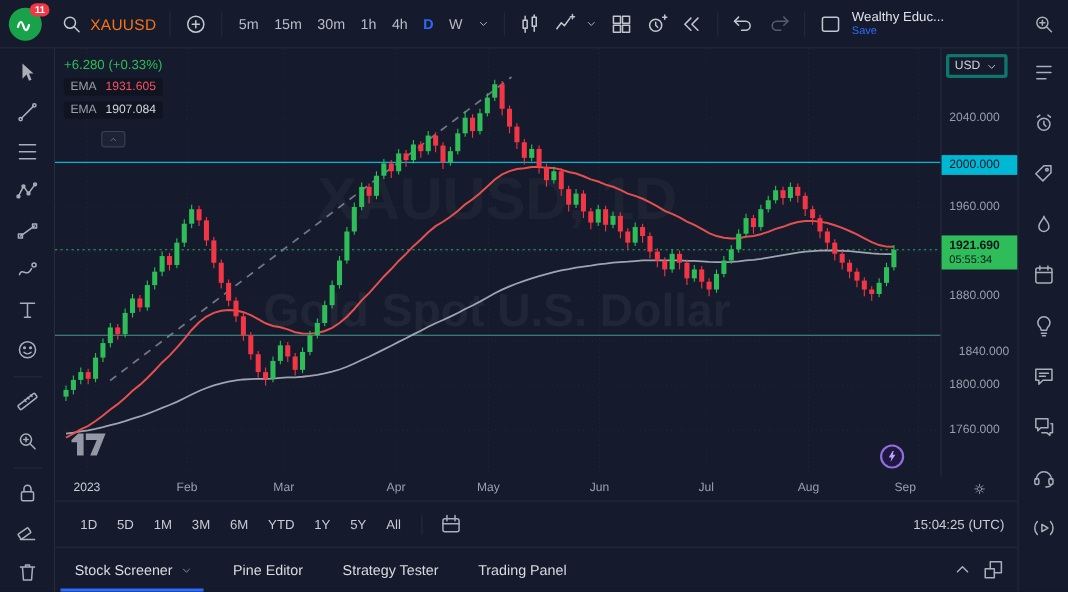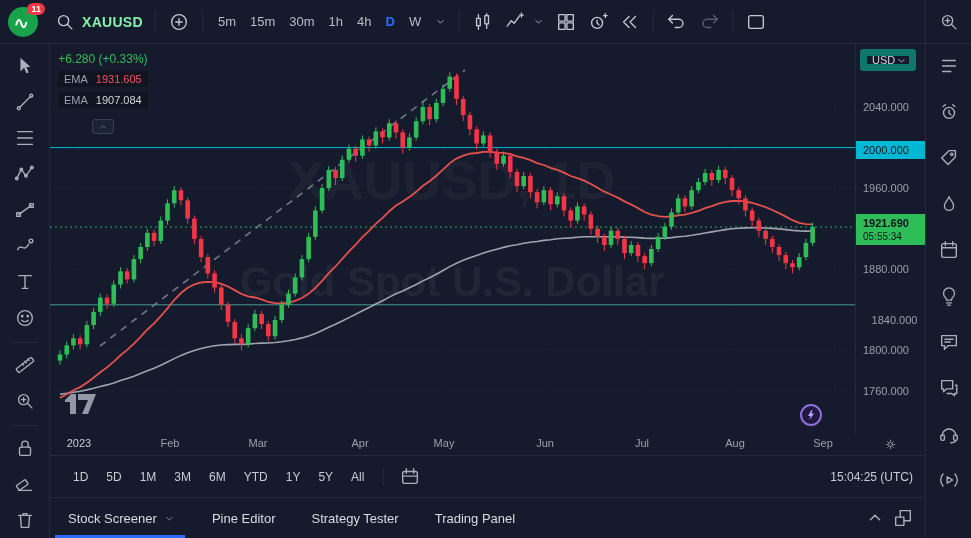--- a/index.html
+++ b/index.html
@@ -7,21 +7,21 @@
 #app{position:relative;width:971px;height:538px;background:#151b2c;color:#b2b5be;font-size:12px;overflow:hidden;user-select:none}
 button{background:none;border:none;color:inherit;font:inherit;padding:0;cursor:pointer}
 .vsep{width:1px;height:22px;background:#242b3e;margin:0 6px;flex:none}
 [data-icon] svg{display:block}
 .sm svg{width:13px;height:13px}
 
 #topbar{position:absolute;left:0;top:0;width:925px;height:44px;border-bottom:1px solid #242b3e;display:flex;align-items:center;padding:0 8px;gap:2px}
 .avatar{position:relative;width:30px;height:30px;border-radius:50%;background:#18a34a;display:flex;align-items:center;justify-content:center;flex:none;margin-right:10px;cursor:pointer}
 .badge{position:absolute;top:-4px;right:-7px;background:#f23645;color:#fff;font-size:9px;font-weight:bold;padding:1px 4px;border-radius:7px;line-height:1.2}
 .tb-btn{display:flex;align-items:center;gap:6px;padding:4px;border-radius:4px;color:#c2c6cf}
-.symbol-text{font-size:14px;font-weight:bold;color:#86efac;letter-spacing:.3px}
+.symbol-text{font-size:14px;font-weight:normal;color:#f97316;letter-spacing:.3px}
 #tf{display:flex;align-items:center}
 .tf-btn{padding:4px 7px;font-size:13px;color:#b8bcc6;border-radius:4px}
 .tf-btn.active{color:#2d6bff;font-weight:bold}
 .dim{color:#565d70}
 .layout-meta{display:flex;flex-direction:column;line-height:1.15;margin-left:2px}
 .layout-title{font-size:12px;color:#dfe2e8;cursor:pointer}
 .save{font-size:10px;color:#2d6bff;cursor:pointer;text-align:left}
 
 #lefttools{position:absolute;left:0;top:44px;bottom:0;width:50px;border-right:1px solid #242b3e;display:flex;flex-direction:column;align-items:center;padding-top:6px;gap:2px}
 .tool-btn{width:34px;height:34px;display:flex;align-items:center;justify-content:center;border-radius:4px;color:#a9aeb9;flex:none}
@@ -38,21 +38,21 @@
 .collapse{width:22px;height:15px;border:1px solid #3a4157;background:#1c2335;border-radius:3px;display:flex;align-items:center;justify-content:center;color:#8a90a0;margin-top:6px}
 .collapse svg{width:10px;height:10px}
 #flashBadge{position:absolute;left:750px;top:360px;width:22px;height:22px;border-radius:50%;border:2px solid #8f6fd8;background:#201743;display:flex;align-items:center;justify-content:center;cursor:pointer}
 #flashBadge svg{width:12px;height:12px}
 
 #timeaxis{position:absolute;left:50px;top:433px;width:805px;height:22px}
 .time-label{position:absolute;top:4px;width:44px;text-align:center;font-size:11px;color:#9aa0ac}
 .time-label.year{color:#c9ccd4}
 
 #priceaxis{position:absolute;left:855px;top:44px;width:70px;height:389px;border-left:1px solid rgba(255,255,255,.07)}
-.usd-select{position:absolute;left:4px;top:5px;width:56px;height:22px;border:7px solid #0f766e;border-radius:3px;display:flex;align-items:center;justify-content:space-between;padding:0 5px;font-size:11px;color:#cfd3db;cursor:pointer;background:#151b2c}
+.usd-select{position:absolute;left:4px;top:5px;width:56px;height:22px;border:3px solid #0f766e;border-radius:3px;display:flex;align-items:center;justify-content:space-between;padding:0 5px;font-size:11px;color:#cfd3db;cursor:pointer;background:#151b2c}
 .axis-label{position:absolute;left:0;width:70px;padding-left:7px;font-size:11px;color:#9b9fab;line-height:1.3}
 .axis-label.cyan{background:#00b8d4;color:#0a1322;padding:2px 0 2px 7px;font-weight:normal}
 .axis-label.green{background:#2ebd59;color:#071420;padding:2px 0 2px 7px;font-weight:bold}
 .axis-label .sub{font-weight:normal;font-size:10px}
 
 #axiscorner{position:absolute;left:855px;top:433px;width:70px;height:22px;display:flex;align-items:center;justify-content:center;color:#9aa0ac}
 
 #rangebar{position:absolute;left:50px;top:455px;width:875px;height:42px;border-top:1px solid #242b3e;display:flex;align-items:center;padding:0 10px 0 16px;gap:4px}
 .range-btn{padding:3px 7px;font-size:12px;color:#c9ccd4;border-radius:4px}
 .rb-hsep{width:1px;height:18px;background:#242b3e;margin:0 8px}
@@ -187,20 +187,24 @@
         </span>
       </button>
     <div class="vsep"></div>
     <button class="tb-btn">
         <span data-icon="layout-box">
           <svg viewBox="0 0 24 24" width="22" height="22" fill="none" stroke="currentColor" stroke-width="1.5" stroke-linecap="round" stroke-linejoin="round">
             <rect x="4" y="5" width="16" height="14" rx="2"></rect>
           </svg>
         </span>
       </button>
+    <div class="layout-meta">
+      <span class="layout-title">Wealthy Educ...</span>
+      <button class="save">Save</button>
+    </div>
   </header>
 
   <aside id="lefttools">
       <button class="tool-btn">
         <span><svg viewBox="0 0 24 24" width="22" height="22" fill="none" stroke="currentColor" stroke-width="1.5" stroke-linecap="round" stroke-linejoin="round">
             <path d="M7 3v15l4-4 2.5 6 2.5-1-2.5-6H18z" fill="currentColor" stroke="none"></path>
           </svg></span>
       </button>
       <button class="tool-btn">
         <span><svg viewBox="0 0 24 24" width="22" height="22" fill="none" stroke="currentColor" stroke-width="1.5" stroke-linecap="round" stroke-linejoin="round">

